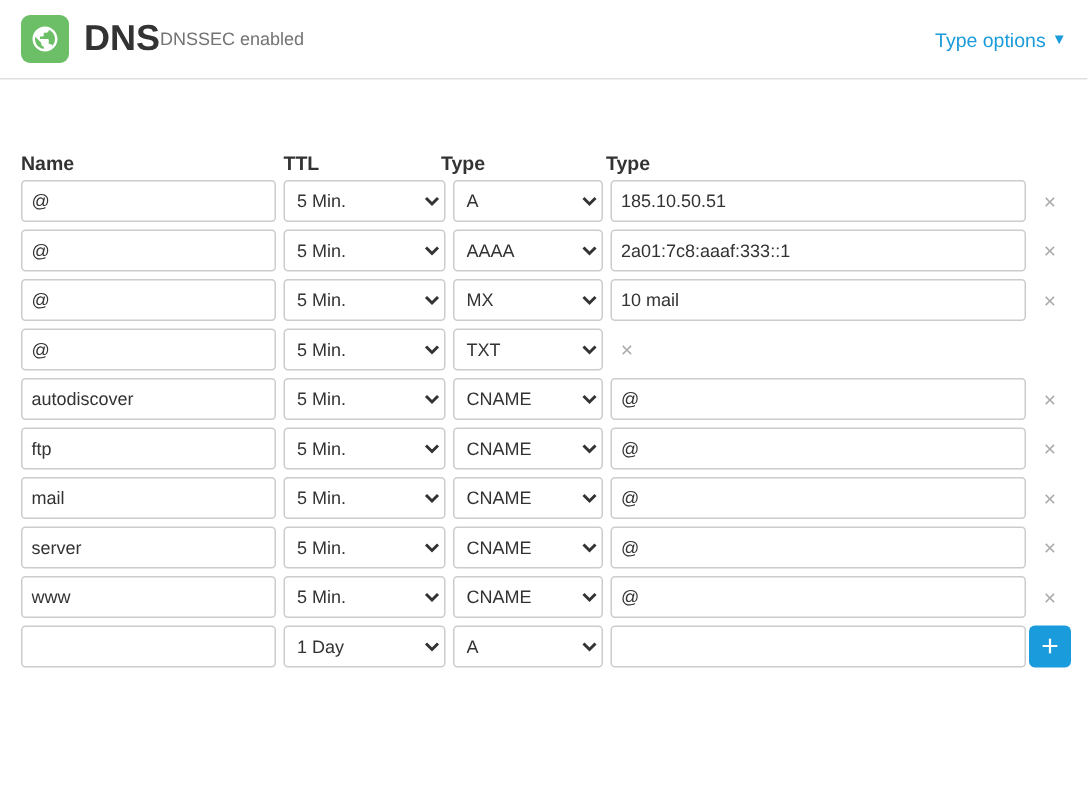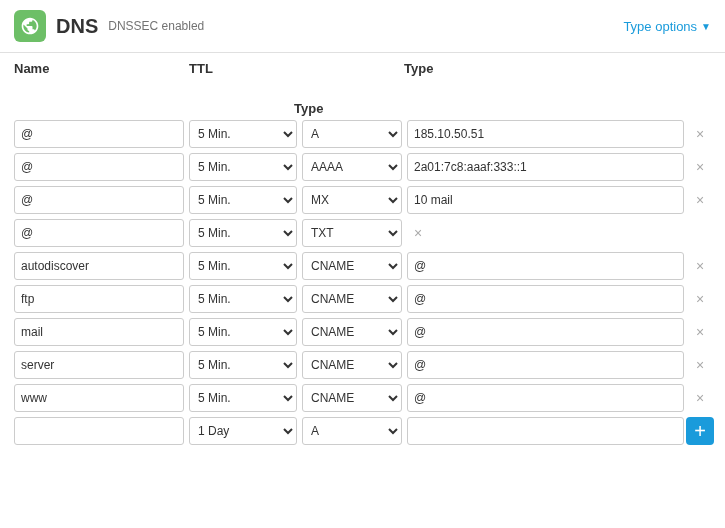--- a/index.html
+++ b/index.html
@@ -27,24 +27,24 @@
       background: #6dbf67;
       border-radius: 6px;
       display: flex;
       align-items: center;
       justify-content: center;
       margin-right: 10px;
       flex-shrink: 0;
     }
     .dns-icon svg { width: 20px; height: 20px; }
     .header-title {
-      font-size: 20px;
+      font-size: 24px;
       font-weight: bold;
       color: #333;
-      margin-right: 10px;
+      margin-right: 0;
     }
     .dnssec-badge {
       font-size: 12px;
       color: #737373;
       margin-right: auto;
     }
     .bulk-options-btn {
       display: flex;
       align-items: center;
       color: #1a9bdb;
@@ -54,21 +54,21 @@
       background: none;
       gap: 4px;
     }
     .bulk-options-btn .chevron {
       font-size: 10px;
     }
 
     
     .col-headers {
       display: flex;
-      align-items: flex-start;
+      align-items: flex-end;
       padding: 8px 14px 4px 14px;
       font-weight: bold;
       font-size: 13px;
       color: #333;
     }
     .col-name { width: 175px; flex-shrink: 0; }
     .col-ttl { width: 105px; flex-shrink: 0; }
     .col-type { width: 110px; flex-shrink: 0; margin-top: 40px; }
     .col-value { flex: 1; }
 

